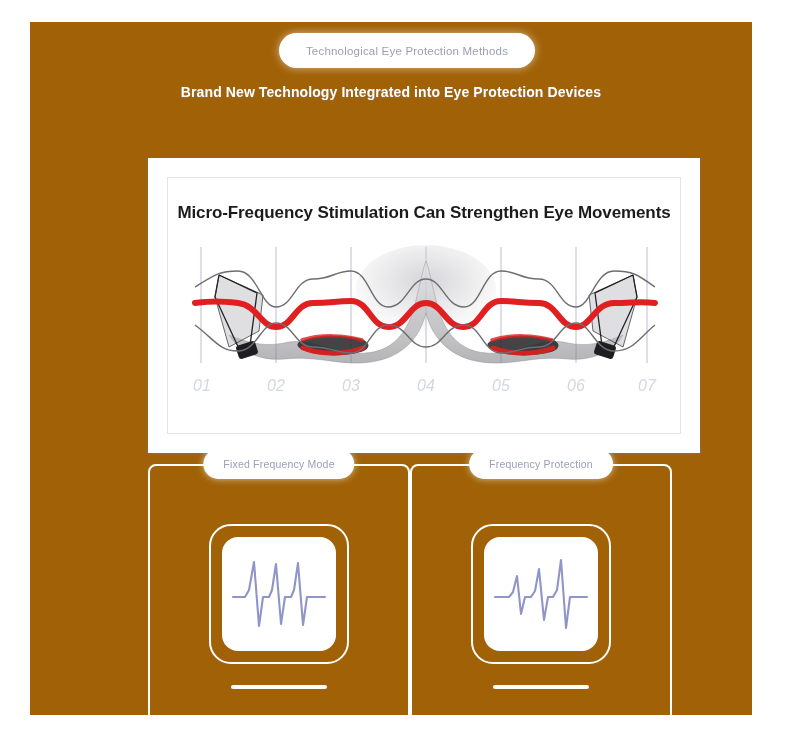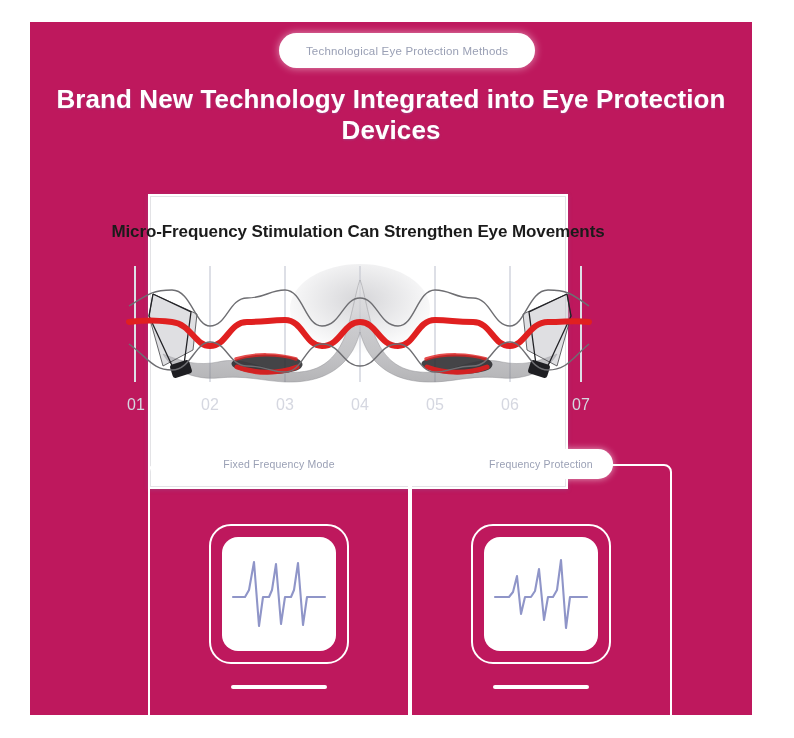--- a/index.html
+++ b/index.html
@@ -22,21 +22,21 @@
     background: #ffffff;
   }
 
   
   .panel {
     position: absolute;
     left: 30px;
     top: 22px;
     width: 722px;
     height: 693px;
-    background: #be185d;
+    background: #a16207;
     overflow: hidden;
   }
 
   
   .top-badge {
     position: absolute;
     left: 249px;
     top: 11px;
     width: 256px;
     height: 35px;
@@ -54,39 +54,38 @@
     white-space: nowrap;
   }
 
   
   .main-heading {
     position: absolute;
     left: 0;
     top: 62px;
     width: 722px;
     text-align: center;
-    font-size: 26px;
+    font-size: 14px;
     font-weight: bold;
     color: #ffffff;
     letter-spacing: 0.1px;
     text-shadow: 0 1px 2px rgba(120,130,190,0.35);
   }
 
   
   .main-card {
     position: absolute;
     left: 118px;
     top: 136px;
-    width: 420px;
+    width: 552px;
     height: 295px;
     background: #ffffff;
-    padding: 2px;
+    padding: 19px;
     box-sizing: border-box;
     box-shadow: 0 1px 4px rgba(120,130,190,0.25);
-    margin-top: 36px;
   }
   .main-card-inner {
     width: 100%;
     height: 100%;
     border: 1px solid #e3e3e6;
     box-sizing: border-box;
     display: flex;
     flex-direction: column;
     align-items: center;
     background: #ffffff;
@@ -106,20 +105,21 @@
     letter-spacing: -0.1px;
     white-space: nowrap;
   }
 
   
   .chart-wrap {
     position: relative;
     margin-top: 12px;
     width: 470px;
     height: 165px;
+    font-style: italic;
   }
   .chart-wrap svg {
     display: block;
   }
 
   
   .bottom-cards {
     position: absolute;
     left: 118px;
     top: 442px;

